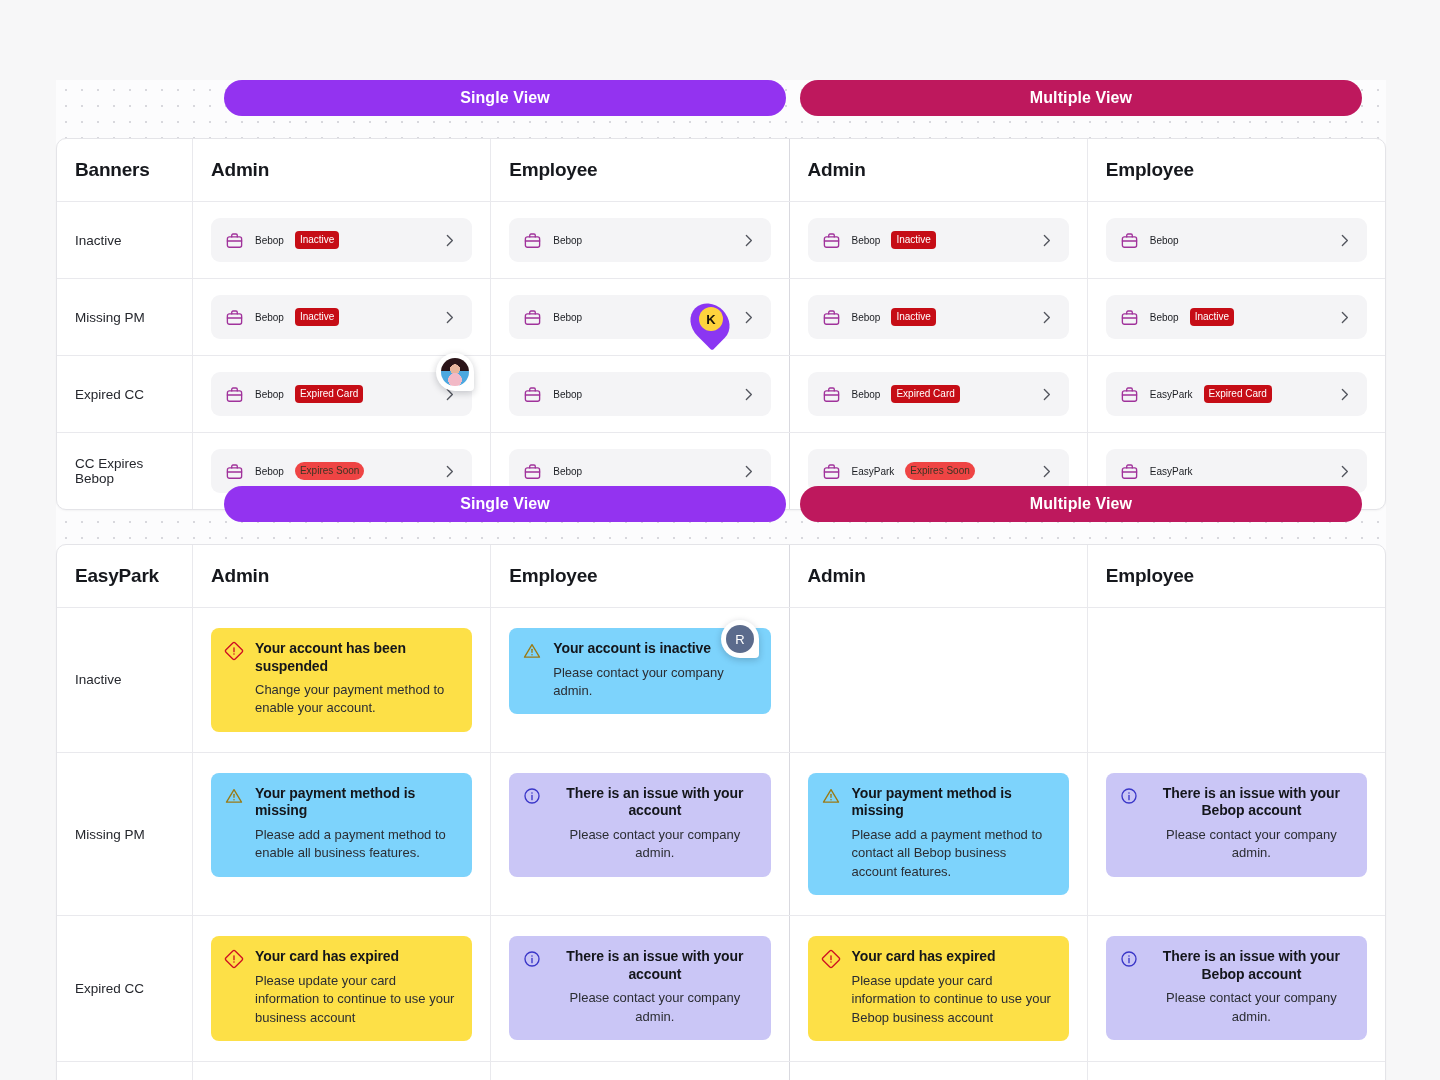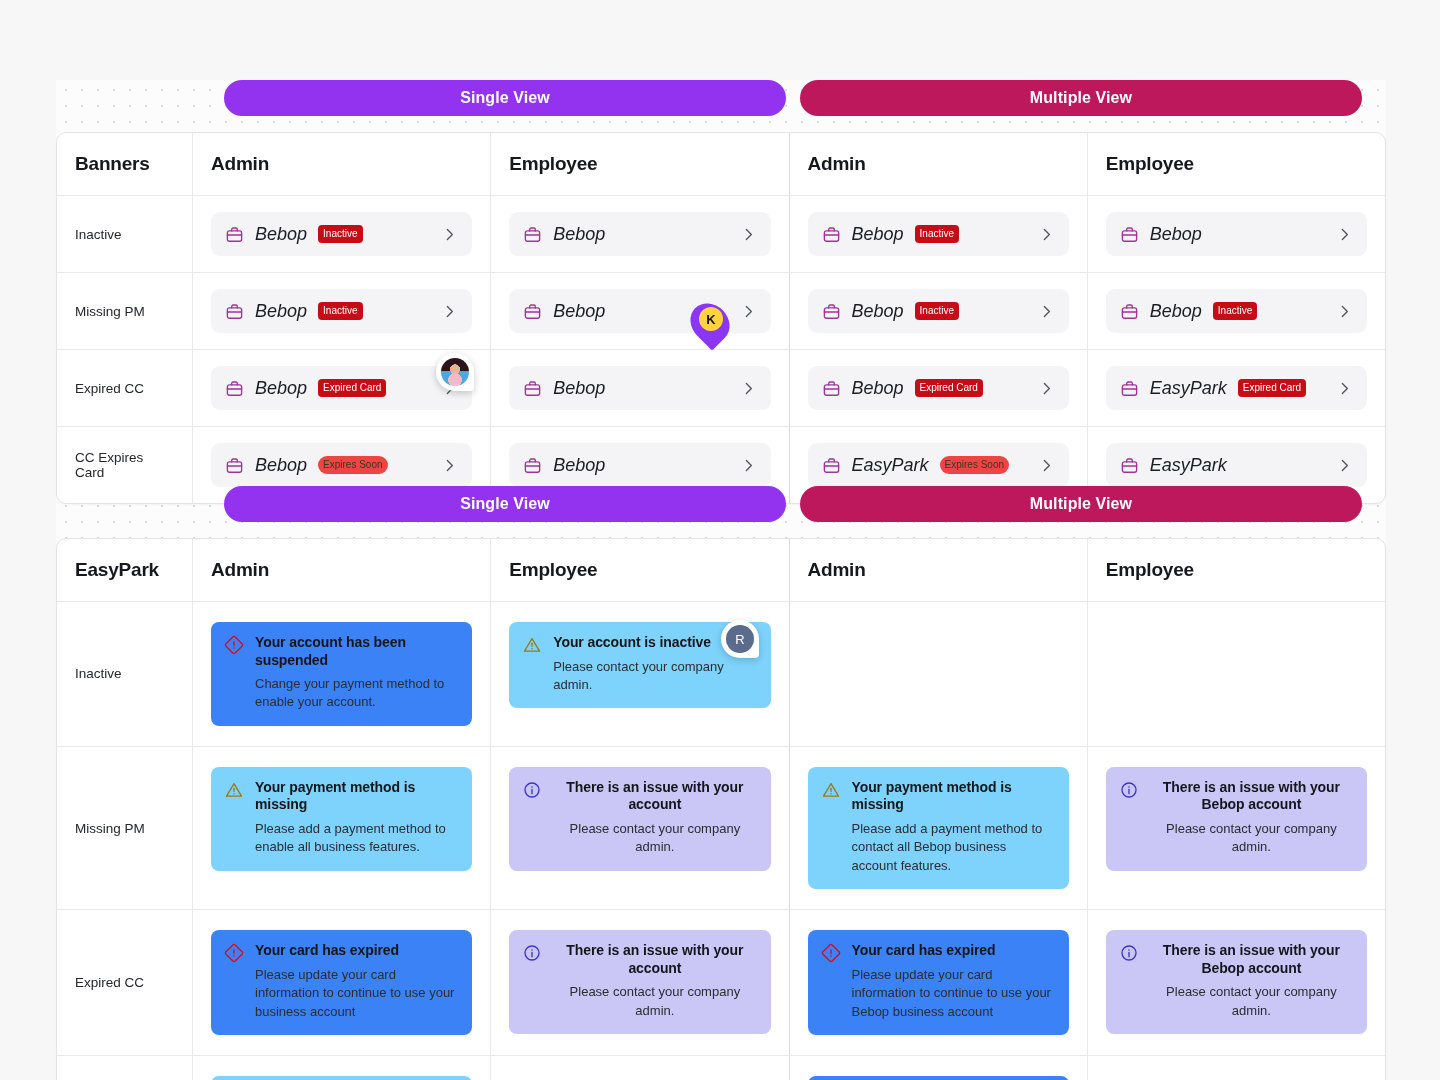--- a/index.html
+++ b/index.html
@@ -30,21 +30,21 @@
   #section-status  { top: 80px; }
   #section-banners { top: 486px; }
 
   
   .tabs {
     display: flex;
     gap: 14px;
     padding-left: 168px;
     padding-right: 24px;
     height: 36px;
-    margin-bottom: 16px;
+    margin-bottom: 22px;
   }
   .tab {
     flex: 1 1 0;
     border-radius: 18px;
     color: #ffffff;
     font-size: 16px;
     font-weight: bold;
     display: flex;
     align-items: center;
     justify-content: center;
@@ -98,24 +98,23 @@
     background: #f4f4f6;
     border-radius: 9px;
     height: 44px;
     display: flex;
     align-items: center;
     padding: 0 14px;
     gap: 11px;
     cursor: pointer;
   }
   .acct .name {
-    font-size: 18px;
+    font-size: 10px;
     color: #1b1d22;
     white-space: nowrap;
-    font-style: italic;
   }
   .acct .chev {
     margin-left: auto;
     color: #53565e;
     display: flex;
     align-items: center;
   }
   .badge {
     font-size: 10px;
     line-height: 1;
@@ -133,21 +132,21 @@
   .banner-cell { align-items: flex-start; padding: 20px 18px; }
   .banner {
     width: 100%;
     border-radius: 8px;
     padding: 12px 14px 14px 13px;
     display: flex;
     gap: 11px;
     align-items: flex-start;
     position: relative;
   }
-  .banner.red    { background: #3b82f6; }
+  .banner.red    { background: #fde047; }
   .banner.yellow { background: #7dd3fc; }
   .banner.purple { background: #cac6f6; text-align: center; }
 
   .banner .b-ico { flex: 0 0 auto; margin-top: 1px; }
   .banner .b-txt { min-width: 0; }
   .banner .b-title {
     font-size: 14px;
     font-weight: bold;
     color: #14161b;
     letter-spacing: -.1px;
@@ -460,21 +459,21 @@
             <span class="chev">
               <svg width="17" height="17" viewBox="0 0 24 24" fill="none" stroke="currentColor" stroke-width="1.9" stroke-linecap="round" stroke-linejoin="round">
                 <polyline points="9,5 16,12 9,19"></polyline>
               </svg>
             </span>
           </div>
         </div>
       </div>
       <div class="trow">
         <div class="tcell col-label">
-          <span class="row-label">CC Expires Card</span>
+          <span class="row-label">CC Expires Bebop</span>
         </div>
         <div class="tcell col-data">
           <div class="acct">
             <span class="bag">
               <svg width="19" height="19" viewBox="0 0 24 24" fill="none" stroke="#a0329b" stroke-width="1.7" stroke-linecap="round" stroke-linejoin="round">
                 <rect x="3" y="7.5" width="18" height="13" rx="2.5"></rect>
                 <path d="M8.5 7.5V5.4a1.6 1.6 0 0 1 1.6-1.6h3.8a1.6 1.6 0 0 1 1.6 1.6v2.1"></path>
                 <path d="M3 12.6h18"></path>
               </svg>
             </span>

